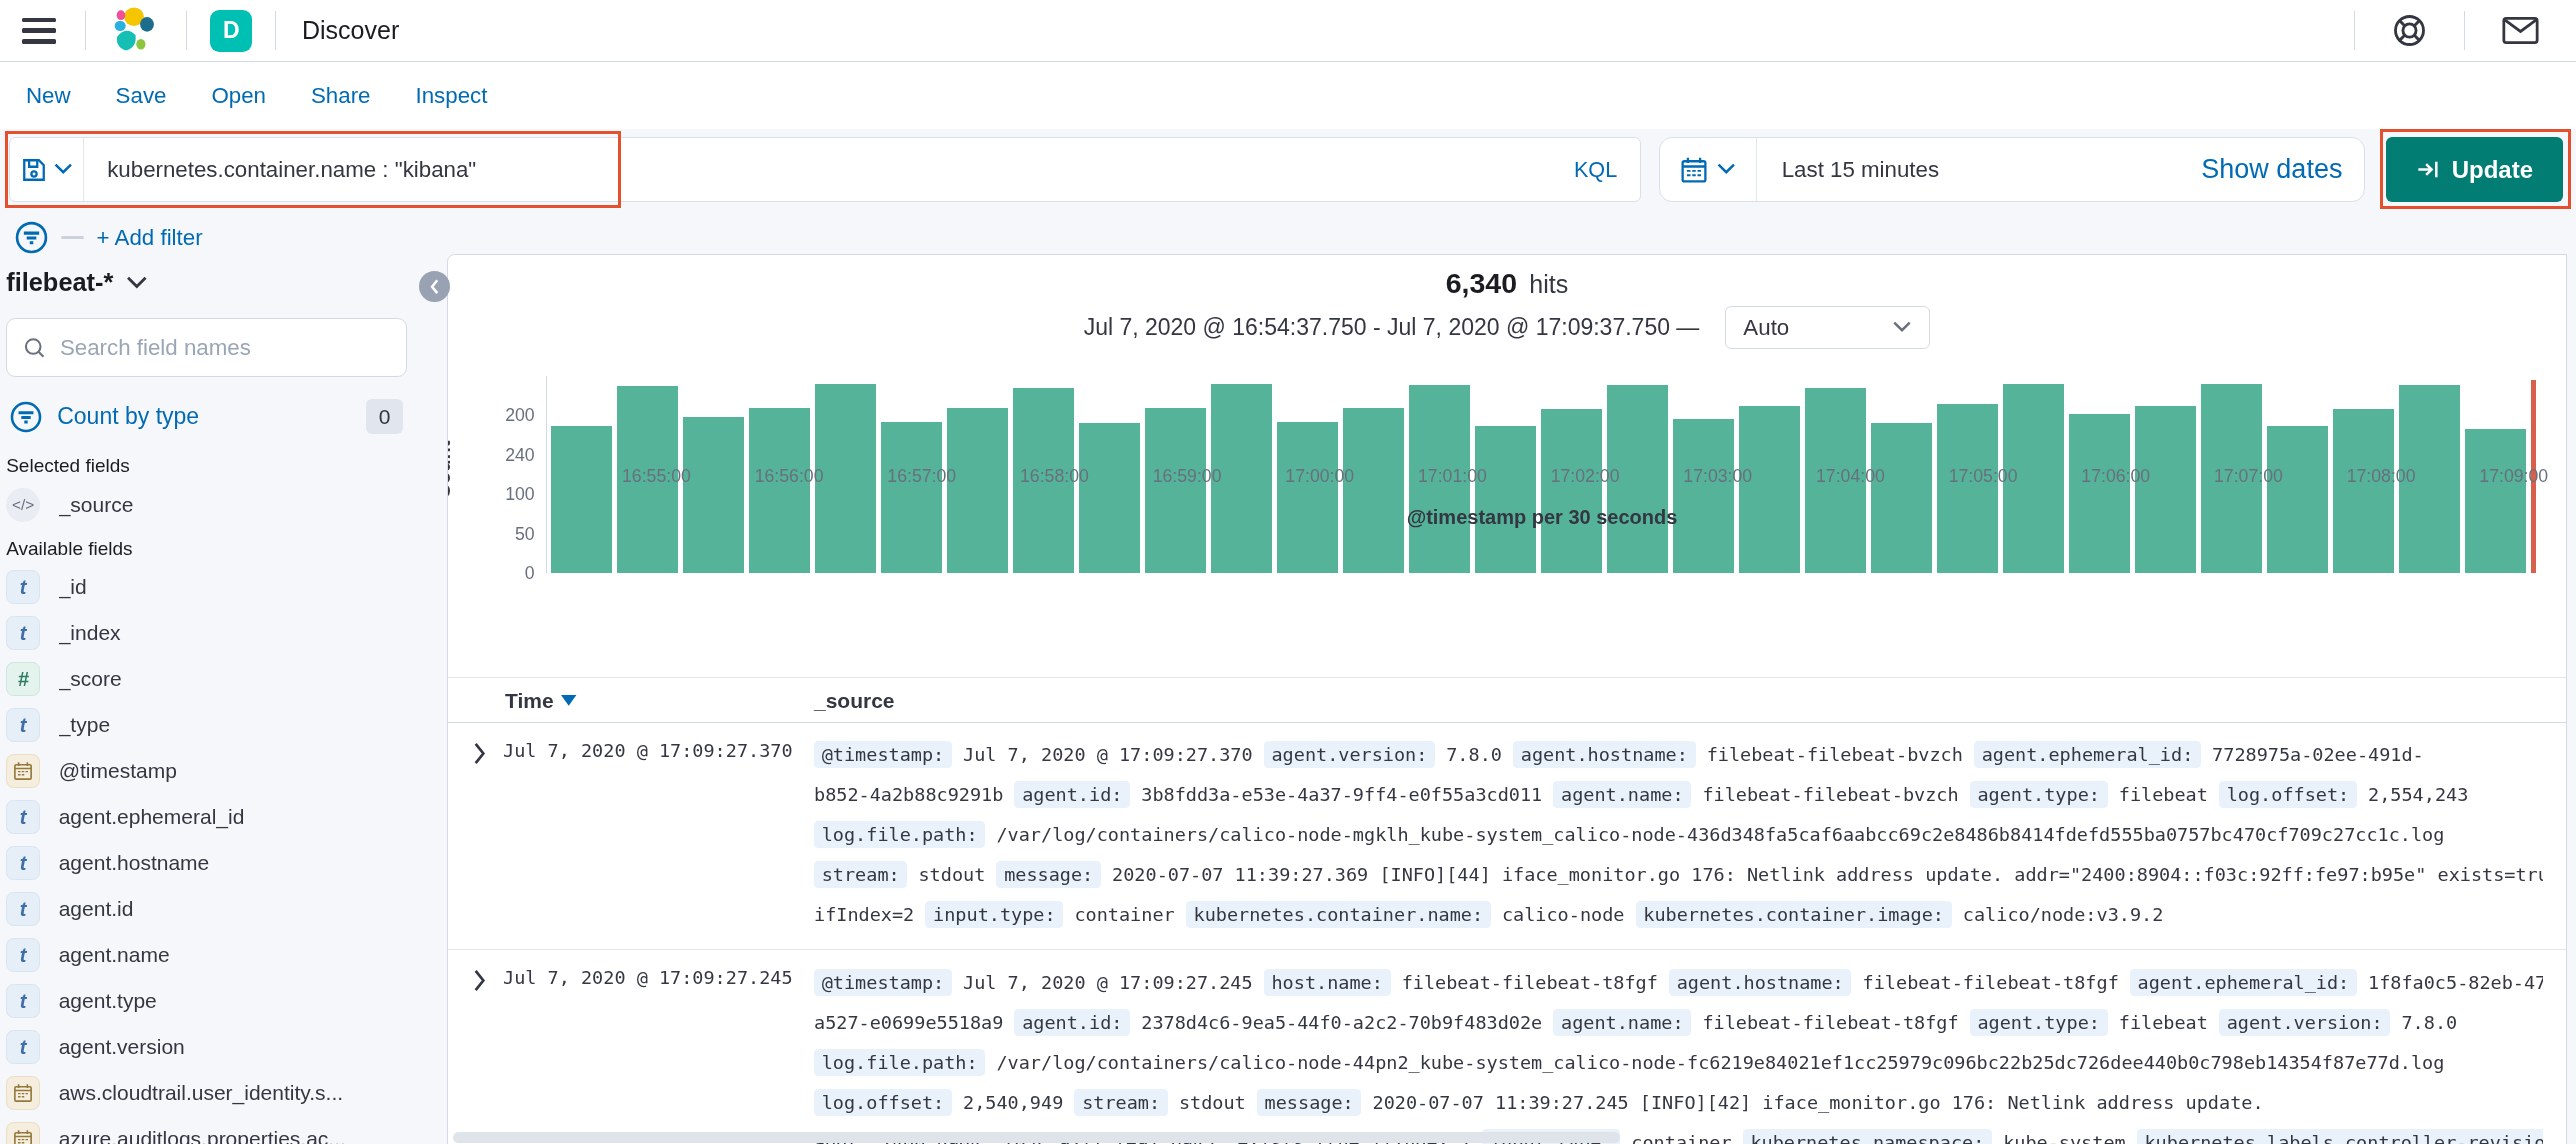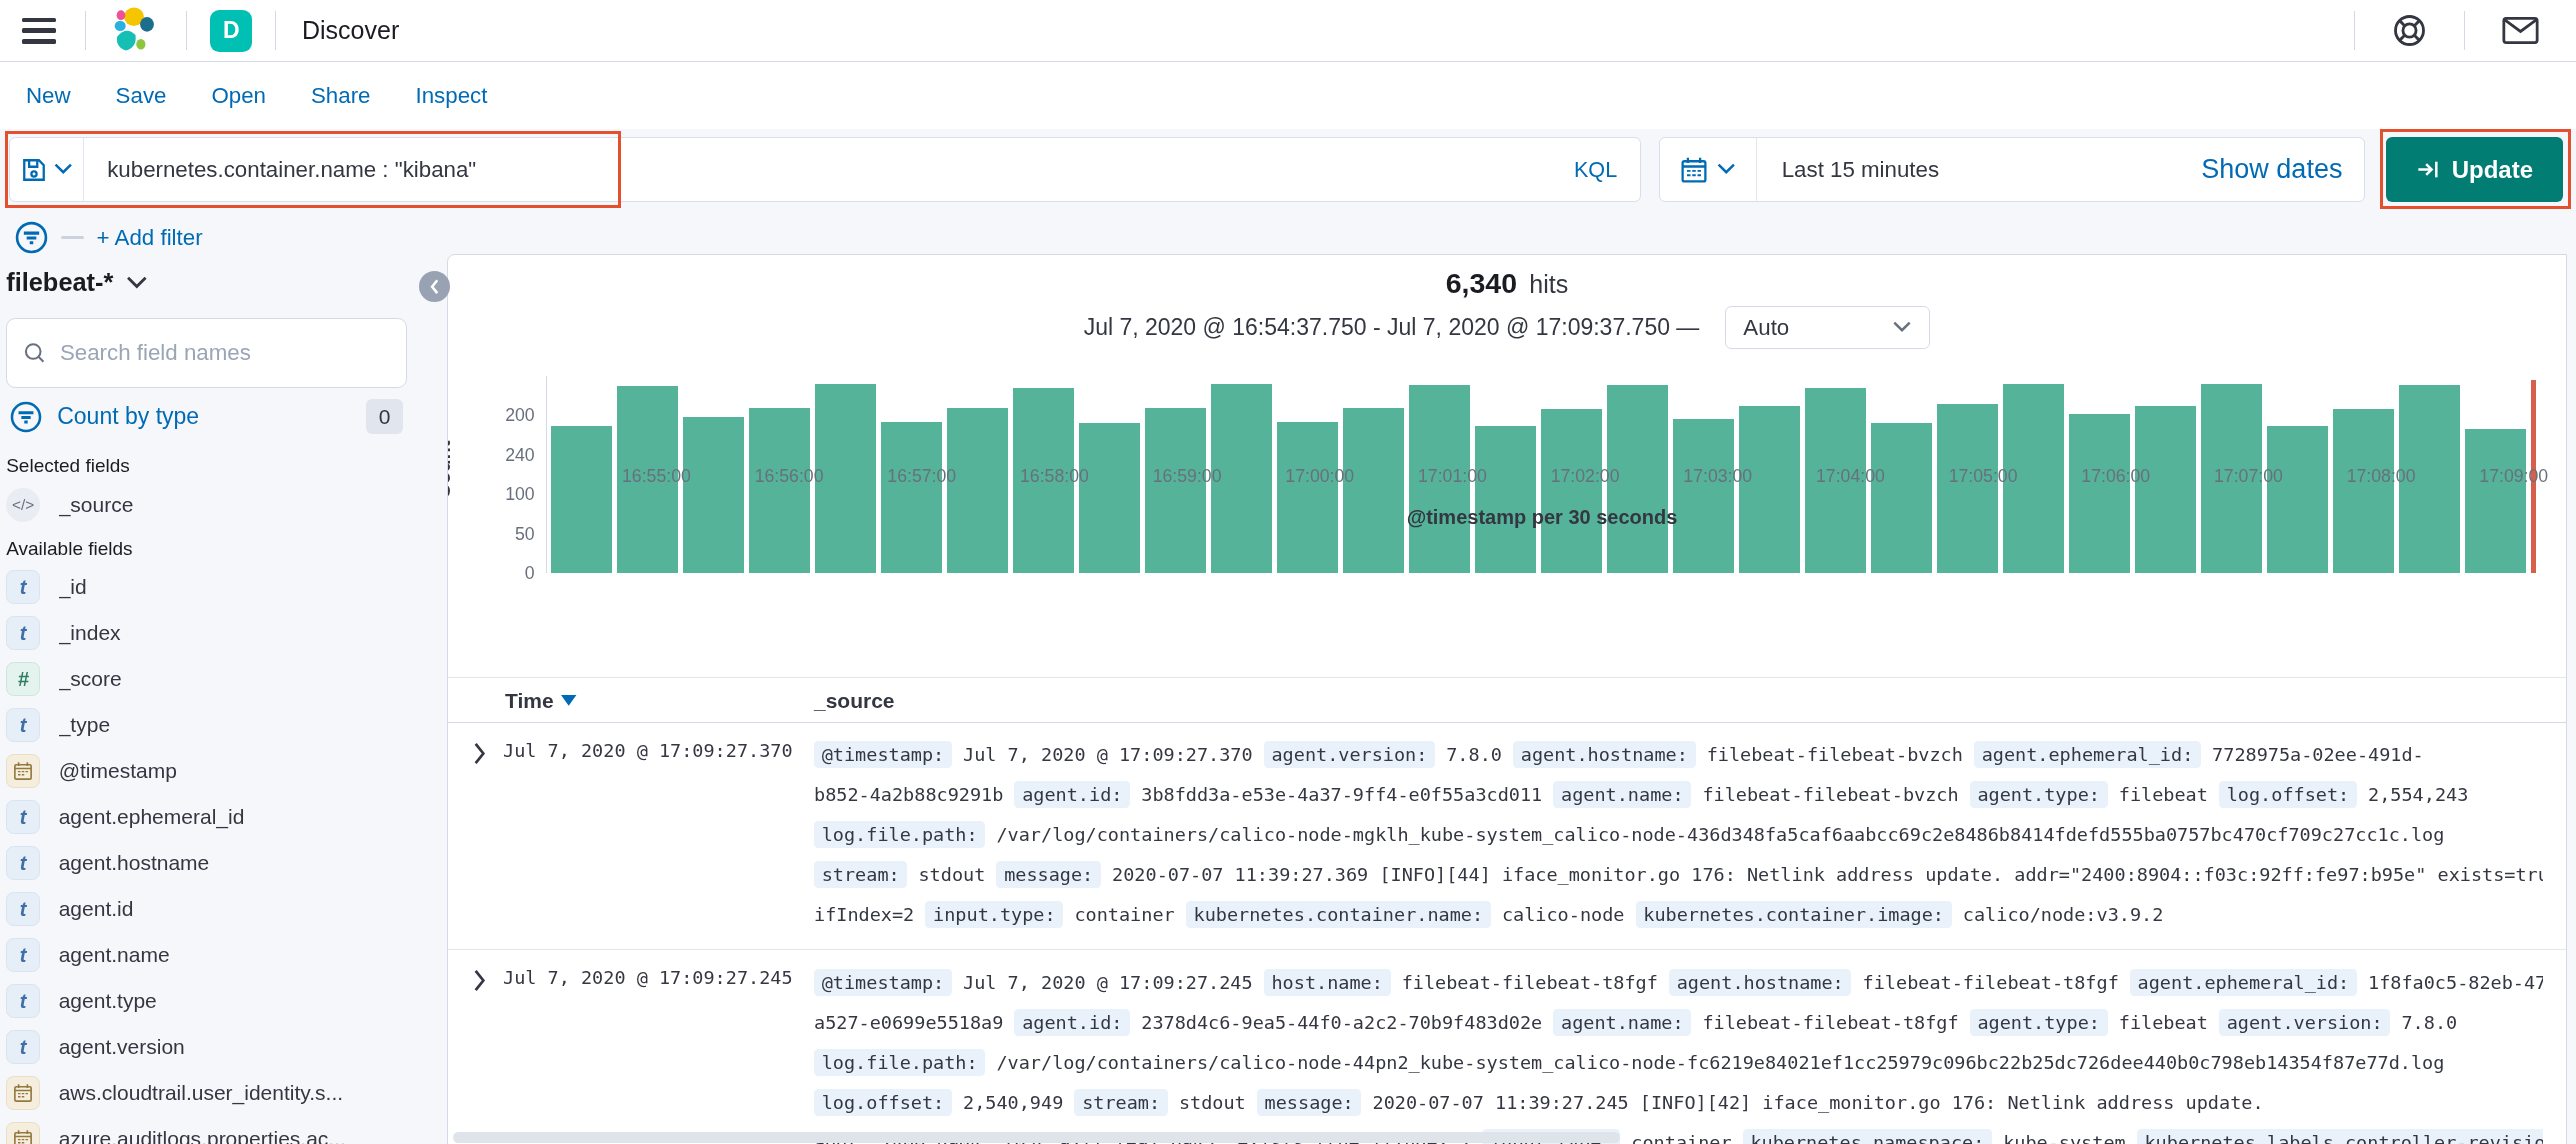--- a/index.html
+++ b/index.html
@@ -50,21 +50,21 @@
   }
   .save-query { width: 74px; height: 100%; display: flex; align-items: center; justify-content: center; gap: 7.7px; border-right: 0.8px solid #E2E7EF; cursor: pointer; }
   .query-text { flex: 1; font-size: 22.3px; color: #343741; padding-left: 23px; white-space: nowrap; overflow: hidden; }
   .kql { font-size: 21.6px; color: #006BB4; padding: 0 23px; cursor: pointer; }
   .annotation-query {
     position: absolute; left: 4.6px; top: -6.2px; width: 616px; height: 77px;
     border: 3.9px solid #E4502E; z-index: 6; pointer-events: none;
   }
   .datepicker {
     position: absolute; left: 1659px; top: 0; width: 706px; height: 65px;
-    background: #fff; border: 0.8px solid #D9DFEA; border-radius: 6px;
+    background: #fff; border: 0.8px solid #D9DFEA; border-radius: 13px;
     display: flex; align-items: center;
   }
   .dp-cal { display: flex; align-items: center; gap: 9.2px; padding: 0 20px; height: 100%; border-right: 0.8px solid #E2E7EF; cursor: pointer; }
   .dp-range { font-size: 22.3px; color: #343741; padding-left: 25px; }
   .dp-showdates { margin-left: auto; padding-right: 21.6px; font-size: 27px; color: #006BB4; cursor: pointer; }
   .update-btn {
     position: absolute; left: 2386px; top: 0; width: 177px; height: 65px;
     background: #017D73; border-radius: 6.2px; color: #fff; font-size: 24px; font-weight: bold;
     display: flex; align-items: center; justify-content: center; gap: 10.8px; cursor: pointer; border: none;
   }
@@ -80,21 +80,21 @@
   .add-filter { color: #006BB4; font-size: 22.3px; cursor: pointer; }
 
   
   .sidebar { position: absolute; top: 256px; left: 0; width: 447px; bottom: 0; z-index: 3; }
   .index-pattern { position: absolute; top: 12.3px; left: 6.2px; display: flex; align-items: center; gap: 12.3px; font-size: 25.4px; font-weight: bold; color: #1a1c21; cursor: pointer; }
   .collapse-btn {
     position: absolute; top: 17px; left: 419px; width: 31px; height: 31px; border-radius: 50%;
     background: #98A2B3; color: #fff; display: flex; align-items: center; justify-content: center; cursor: pointer; z-index: 8;
   }
   .field-search {
-    position: absolute; top: 62px; left: 6.2px; width: 401px; height: 70px;
+    position: absolute; top: 62px; left: 6.2px; width: 401px; height: 59px;
     background: #fff; border: 0.8px solid #D3DAE6; border-radius: 9.2px;
     display: flex; align-items: center; gap: 14px; padding: 0 15.4px;
   }
   .field-search input { border: none; outline: none; font-size: 22.3px; color: #343741; width: 100%; font-family: "Liberation Sans", sans-serif; background: transparent; }
   .field-search input::placeholder { color: #9AA5B5; }
   .filter-type-row { position: absolute; top: 143px; left: 9.2px; width: 394px; display: flex; align-items: center; gap: 14px; }
   .filter-type-label { color: #006BB4; font-size: 23px; cursor: pointer; }
   .filter-count { margin-left: auto; background: #E0E5EE; border-radius: 6.2px; min-width: 37px; height: 35px; display: flex; align-items: center; justify-content: center; font-size: 21px; color: #343741; }
   .side-heading { position: absolute; left: 6.2px; font-size: 19px; font-weight: normal; color: #1a1c21; }
   .field-list { position: absolute; left: 6.2px; right: 23px; }

